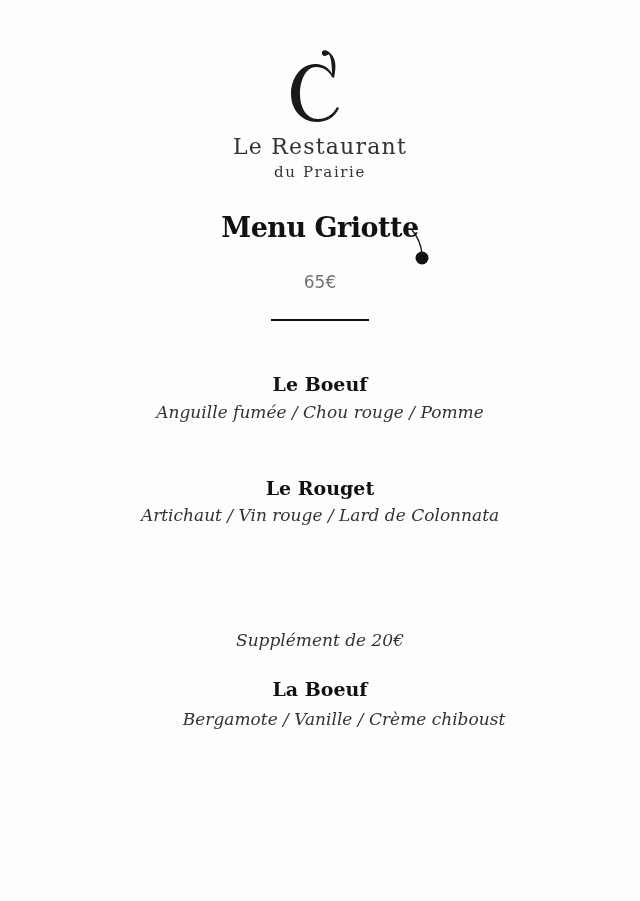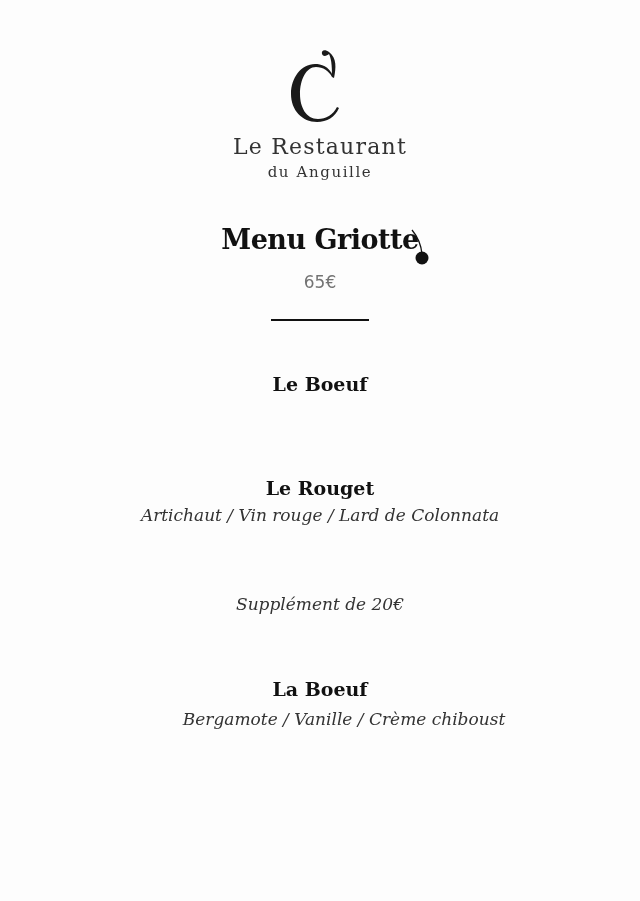--- a/index.html
+++ b/index.html
@@ -42,21 +42,21 @@
     }
     .brand-sub {
       top: 163px;
       font-family: "DejaVu Serif", serif;
       font-size: 15px;
       letter-spacing: 1.6px;
       color: #333;
     }
     
     .menu-title-wrap {
-      top: 224px;
+      top: 212px;
     }
     .menu-title {
       display: inline-block;
       font-family: "DejaVu Serif", serif;
       font-weight: bold;
       font-size: 27px;
       letter-spacing: -0.5px;
       color: #111;
       position: relative;
     }
@@ -101,36 +101,37 @@
 <div class="page">
 
   <svg class="logo-mark" viewBox="0 0 70 80">
 
     <path d="M48 32 C44 22 36 20 30 20 C16 20 6 34 6 50 C6 66 17 78 32 78 C42 78 50 73 54 64 L52 63 C48 71 41 75 33 75 C21 75 15 63 15 50 C15 36 21 23 31 23 C38 23 44 27 47 33 Z" fill="#1a1a1a"></path>
 
     <path d="M49 34 C51 24 52 14 44 8 C40 5 36 6 37 10 C38 13 42 12 44 10 C47 16 47 26 47 33 Z" fill="#1a1a1a"></path>
   </svg>
 
   <div class="center brand-name">Le Restaurant</div>
-  <div class="center brand-sub">du Anguille</div>
+  <div class="center brand-sub">du Prairie</div>
 
   <div class="center menu-title-wrap">
     <span class="menu-title">Menu Griotte</span>
   </div>
   <svg class="cherry-icon" viewBox="0 0 26 40">
     <path d="M4 2 C9 8 13 16 14 26" stroke="#111" stroke-width="1.3" fill="none"></path>
     <circle cx="14" cy="30" r="6.5" fill="#111"></circle>
   </svg>
 
   <div class="center price">65€</div>
   <div class="divider"></div>
 
   <div class="center course-name" style="top:373px;">Le Boeuf</div>
+  <div class="center course-desc" style="top:402px;">Anguille fumée / Chou rouge / Pomme</div>
 
   <div class="center course-name" style="top:477px;">Le Rouget</div>
   <div class="center course-desc" style="top:505px;">Artichaut / Vin rouge / Lard de Colonnata</div>
 
-  <div class="center course-desc" style="top:594px;">Supplément de 20€</div>
+  <div class="center course-desc" style="top:630px;">Supplément de 20€</div>
 
   <div class="center course-name" style="top:678px;">La Boeuf</div>
   <div class="center course-desc" style="top:709px;margin-left:24px;">Bergamote / Vanille / Crème chiboust</div>
 
 </div>
 
 </body></html>

